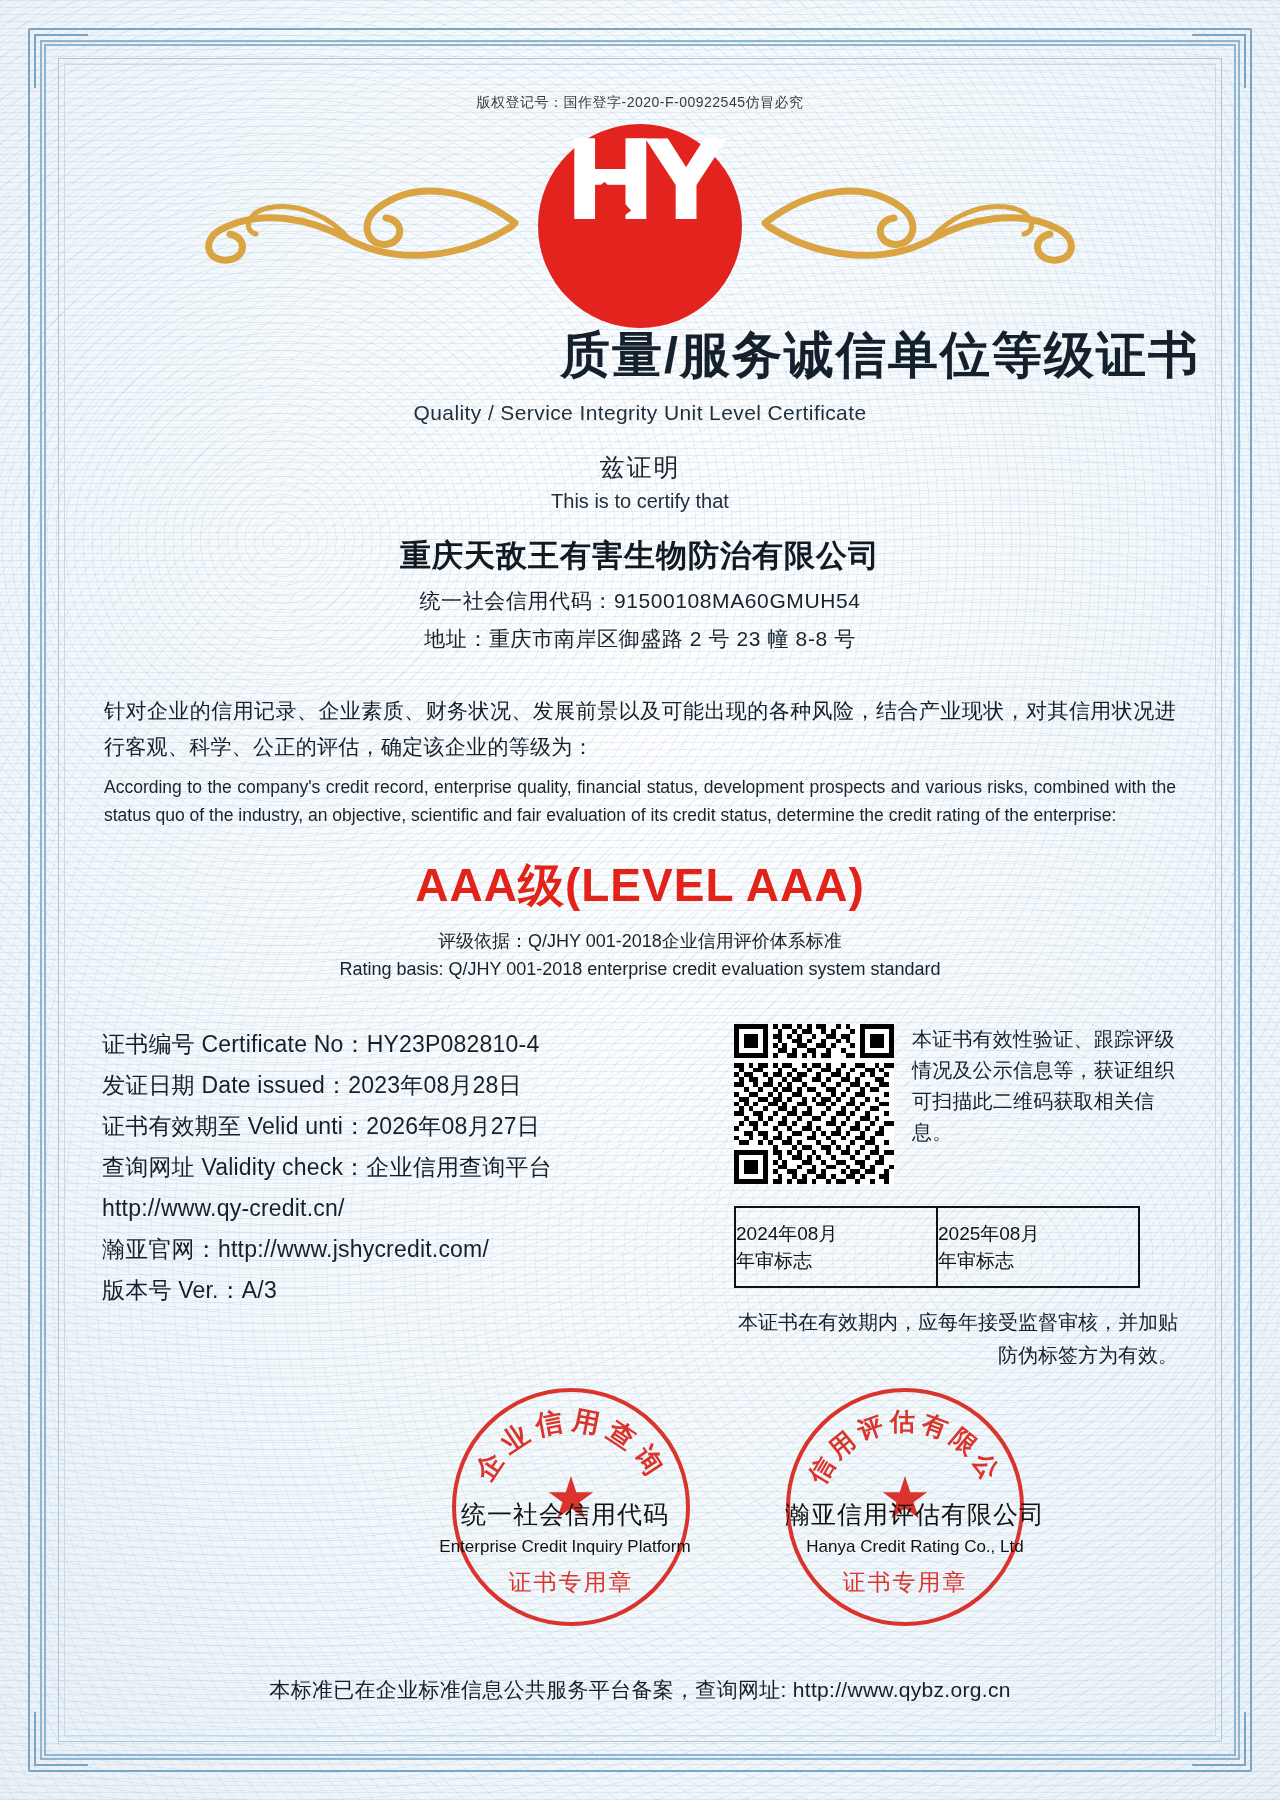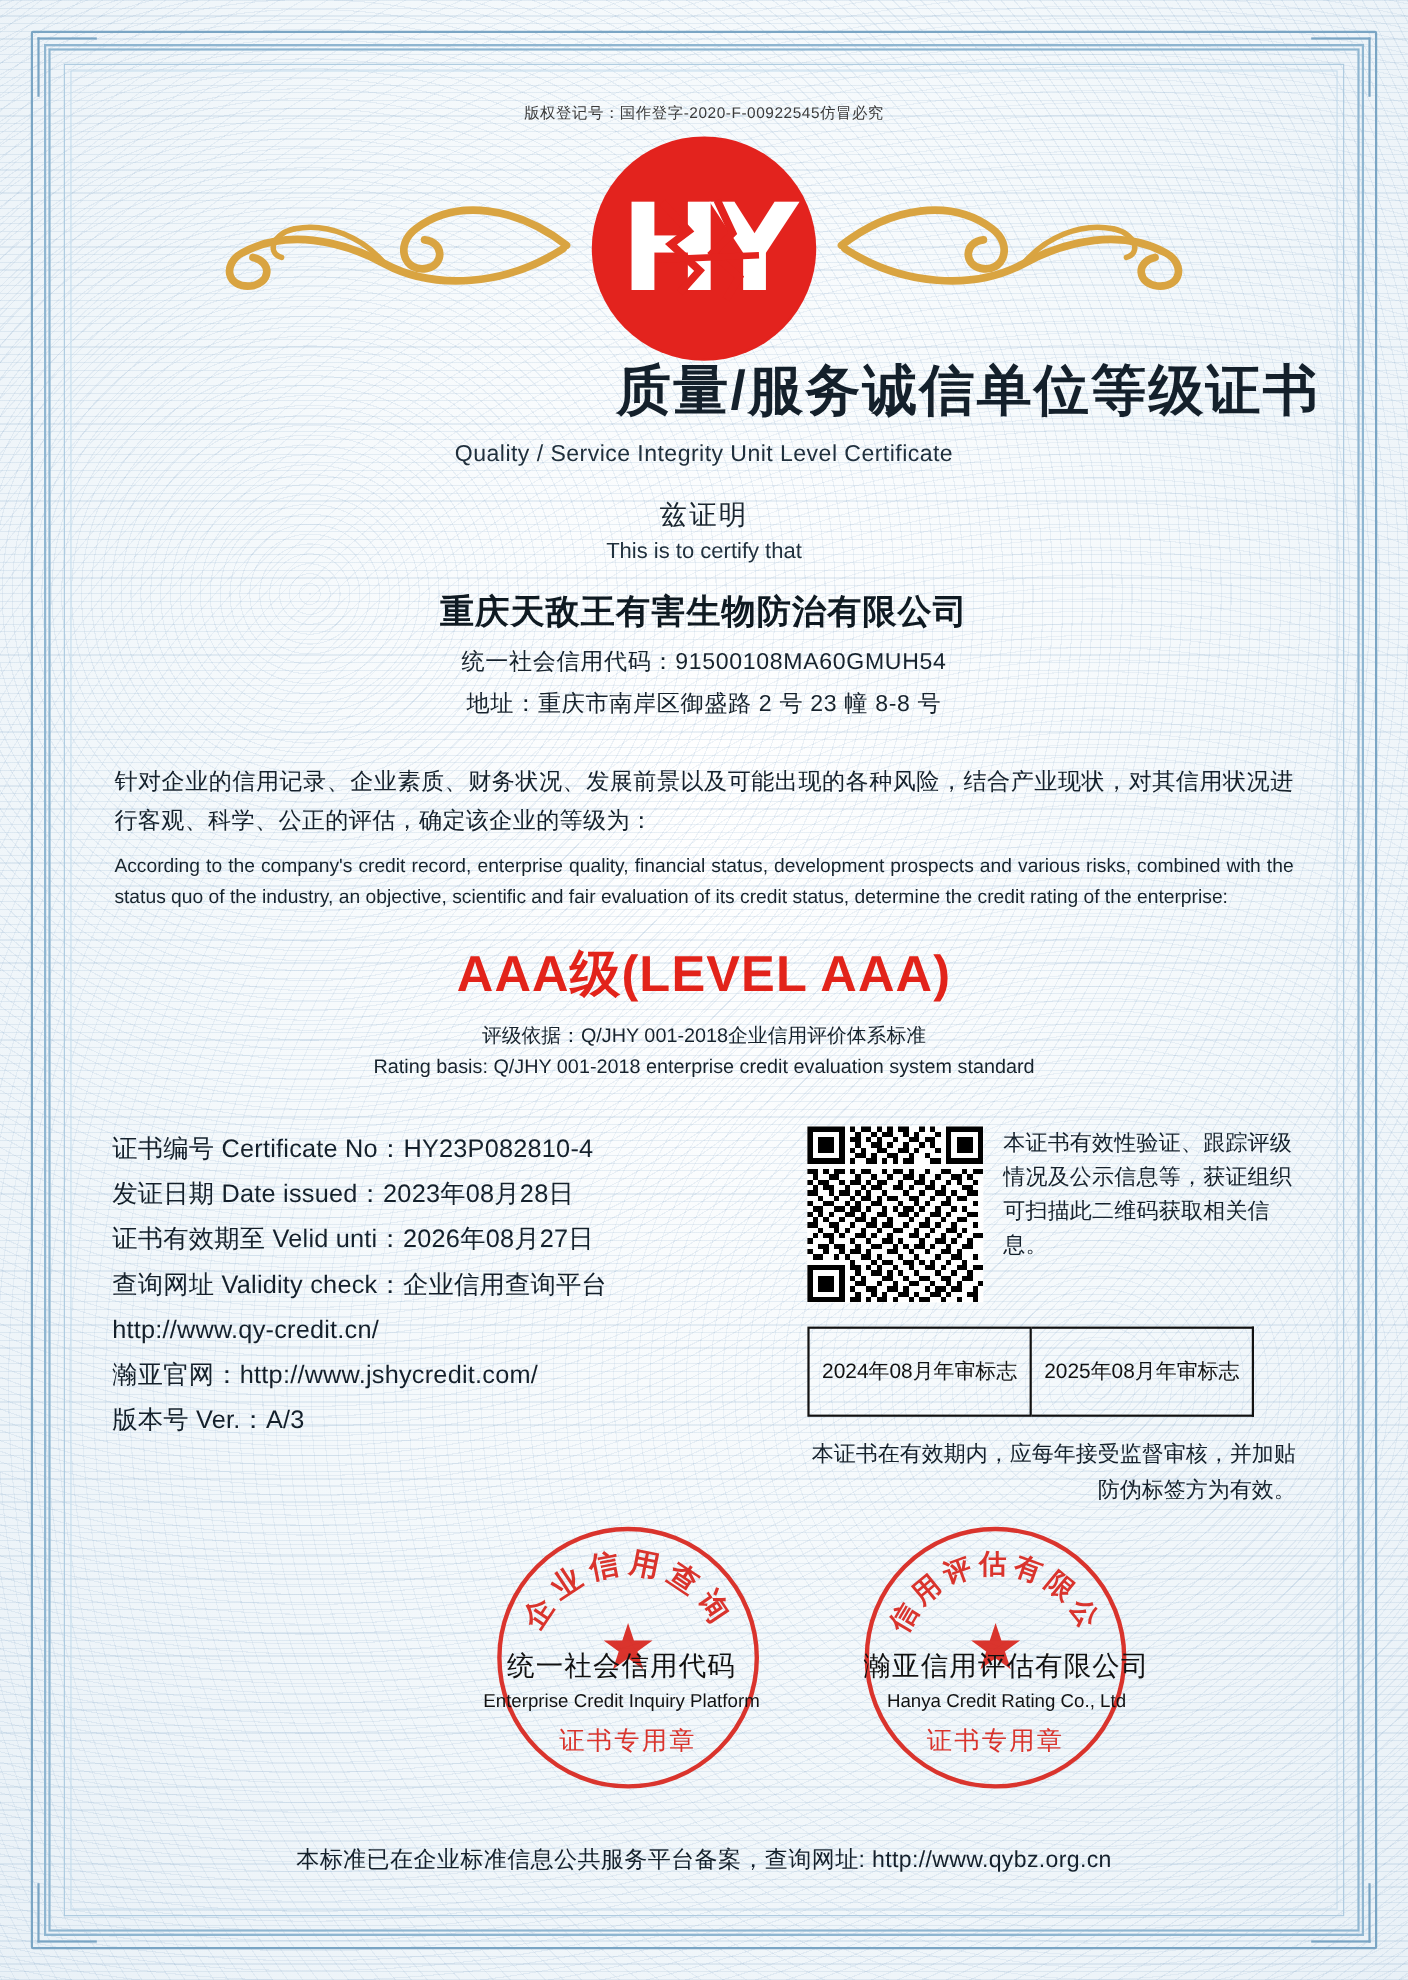--- a/index.html
+++ b/index.html
@@ -76,21 +76,21 @@
   .flourish{
     position:absolute;top:52px;
     width:330px;height:110px;
   }
   .flourish.left{left:110px;}
   .flourish.right{right:110px;transform:scaleX(-1);}
   .seal-logo{
     position:absolute;left:50%;top:10px;transform:translateX(-50%);
     width:200px;height:200px;border-radius:50%;
     background:#e3231e;
-    display:flex;align-items:center;justify-content:center;
+    display:flex;align-items:flex-start;justify-content:center;
     box-shadow:0 0 0 2px #e3231e;
   }
   .seal-logo .hy{
     font-size:110px;font-weight:bold;color:#ffffff;
     font-family:"DejaVu Sans",sans-serif;
     letter-spacing:-10px;
     line-height:1;
     position:relative;
   }
   .seal-logo .crack{
@@ -173,21 +173,21 @@
   }
   .qr svg{display:block;}
   .qr-note{
     font-size:20px;line-height:31px;color:#14202b;letter-spacing:.2px;
   }
   .stamp-boxes{
     display:flex;gap:0;margin-top:22px;
   }
   .stamp-box{
     width:200px;height:78px;border:2px solid #111;
-    display:flex;flex-direction:row;align-items:center;justify-content:center;
+    display:flex;flex-direction:column;justify-content:center;
     font-size:19px;color:#111;line-height:27px;
   }
   .stamp-box + .stamp-box{border-left:none;}
   .stamp-note{
     margin-top:18px;text-align:right;font-size:20px;line-height:33px;color:#14202b;
   }
 
   
   .seals{
     position:relative;height:260px;margin-top:6px;

